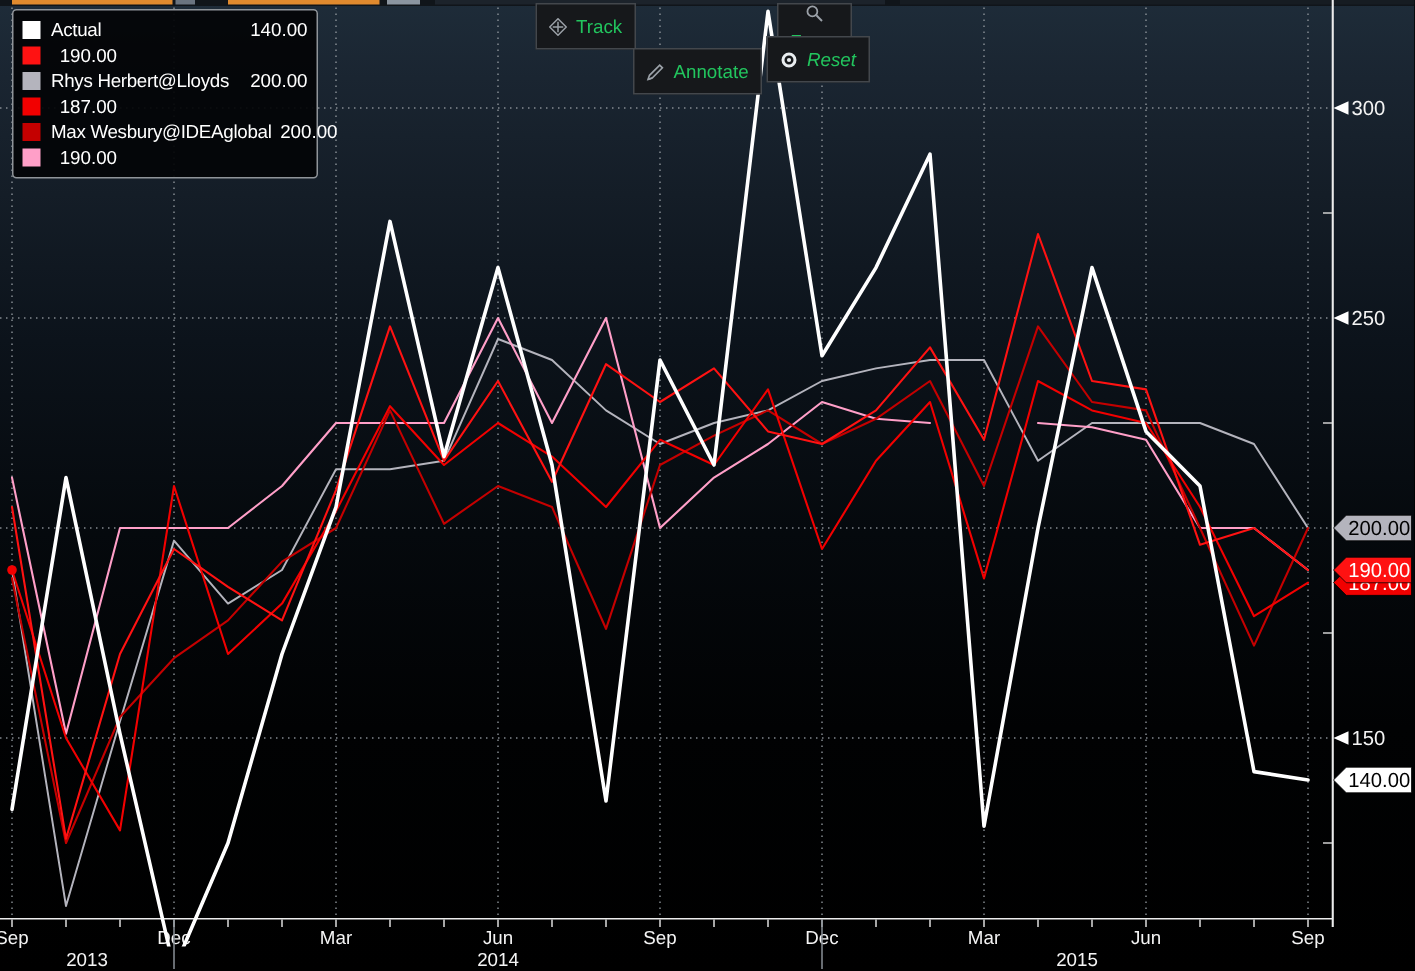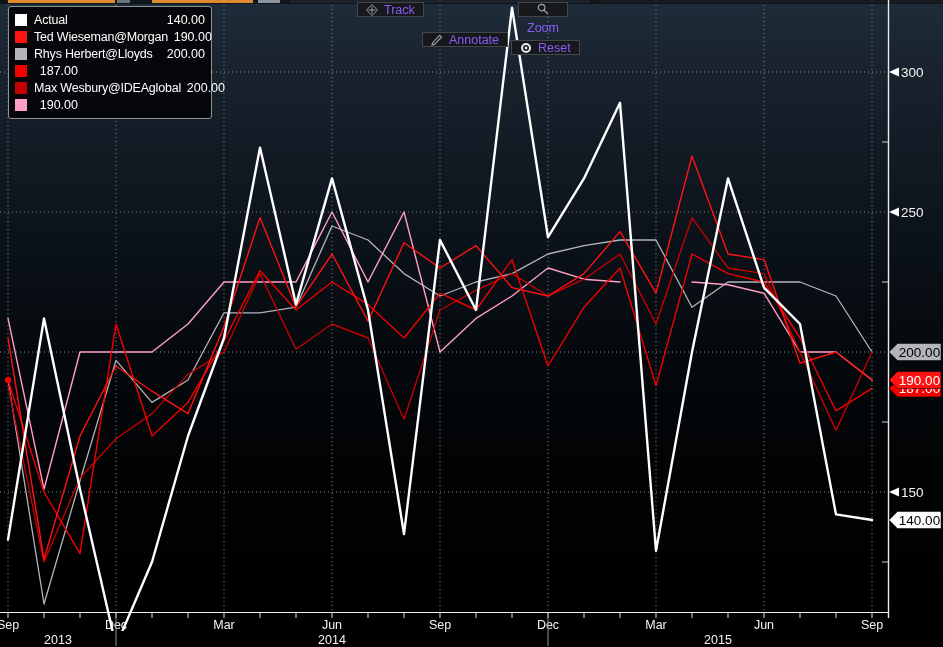--- a/index.html
+++ b/index.html
@@ -22,29 +22,29 @@
     background:rgba(3,4,6,0.93); border:1px solid #8f9499; border-radius:3px;
     padding:4px 6px 5px 6px; z-index:5;
   }
   .lrow { display:flex; align-items:center; height:17px; cursor:default; }
   .sw { width:12px; height:12px; flex:0 0 12px; margin-right:7px; }
   .lname { color:#fff; font-size:12.5px; white-space:nowrap; flex:1 1 auto; letter-spacing:-0.2px; }
   .lval { color:#fff; font-size:12.5px; text-align:right; flex:0 0 44px; }
 
   
   .tbtn {
-    position:absolute; height:15px; display:flex; align-items:center; gap:6px;
-    background:#16181b; border:1px solid #43474c; color:#8b5cf6;
+    position:absolute; height:31px; display:flex; align-items:center; gap:6px;
+    background:#16181b; border:1px solid #43474c; color:#22c55e;
     font-size:12.5px; padding:0 8px; cursor:pointer; z-index:6; white-space:nowrap;
   }
   .tbtn svg { display:block; }
   #btn-track    { left:357px; top:2px;  }
   #btn-annotate { left:422px; top:2px;margin-top:30px;  }
   #btn-zoom     { left:518px; top:2px;flex-direction:column;  }
-  #btn-reset    { left:511px; top:40px; }
+  #btn-reset    { left:511px; top:24px;font-style:italic; }
 </style>
 </head>
 <body>
 
 <div id="stage">
 
   <div class="topstrip">
       <div class="seg" style="left: 8px; width: 107px; background: rgb(224, 138, 46);"></div>
       <div class="seg" style="left: 117px; width: 13px; background: rgb(106, 116, 128);"></div>
       <div class="seg" style="left: 152px; width: 101px; background: rgb(224, 138, 46);"></div>
@@ -158,21 +158,20 @@
     </svg>
 
   <div class="legend">
     <div class="lrow">
       <span class="sw" style="background: rgb(255, 255, 255);"></span>
       <span class="lname">Actual</span>
       <span class="lval">140.00</span>
     </div>
     <div class="lrow">
       <span class="sw" style="background: rgb(255, 18, 18);"></span>
-      <span class="lname">Ted Wieseman@Morgan</span>
       <span class="lval">190.00</span>
     </div>
     <div class="lrow">
       <span class="sw" style="background: rgb(180, 180, 189);"></span>
       <span class="lname">Rhys Herbert@Lloyds</span>
       <span class="lval">200.00</span>
     </div>
     <div class="lrow">
       <span class="sw" style="background: rgb(242, 0, 0);"></span>
       <span class="lval">187.00</span>

